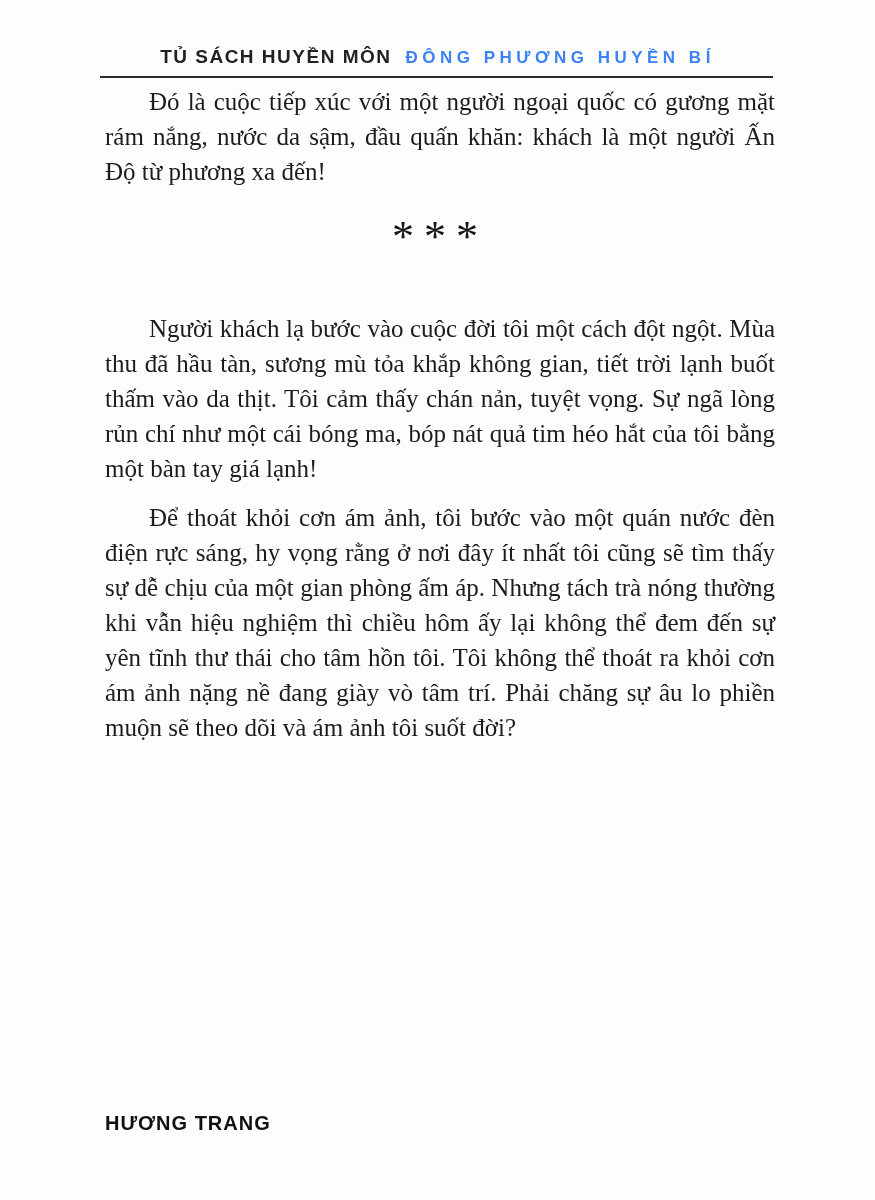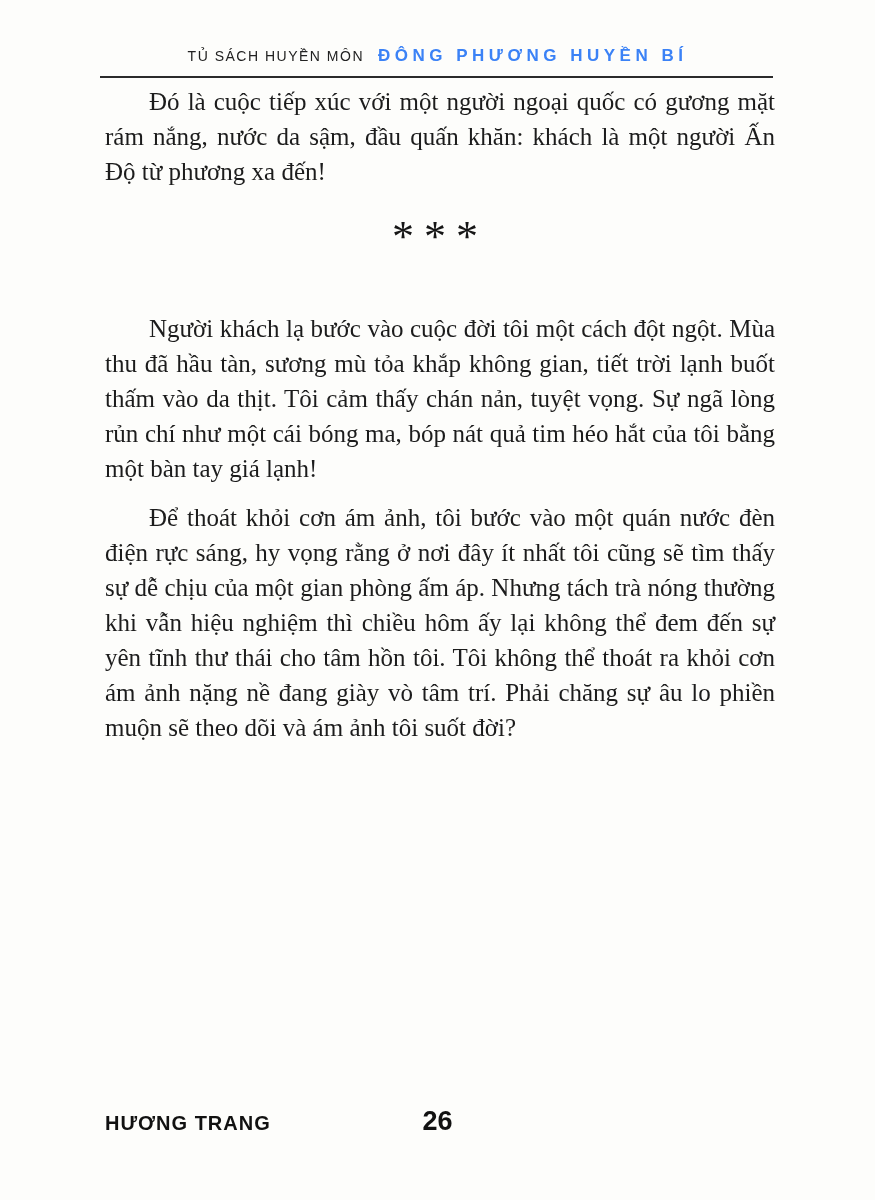--- a/index.html
+++ b/index.html
@@ -20,22 +20,22 @@
   .page-header {
     position: absolute;
     top: 46px;
     left: 0;
     right: 0;
     text-align: center;
     font-family: "Liberation Sans", sans-serif;
     white-space: nowrap;
   }
   .series-title {
-    font-size: 14px;
-    font-weight: 400;
+    font-size: 19px;
+    font-weight: 700;
     letter-spacing: 1.5px;
     color: #222;
     margin-right: 14px;
   }
   .book-title {
     font-size: 17px;
     font-weight: 800;
     letter-spacing: 4.5px;
     color: #3b82f6;
   }
@@ -117,16 +117,15 @@
 
     <p class="para">Người khách lạ bước vào cuộc đời tôi một cách đột ngột. Mùa thu đã hầu tàn, sương mù tỏa khắp không gian, tiết trời lạnh buốt thấm vào da thịt. Tôi cảm thấy chán nản, tuyệt vọng. Sự ngã lòng rủn chí như một cái bóng ma, bóp nát quả tim héo hắt của tôi bằng một bàn tay giá lạnh!</p>
 
     <p class="para">Để thoát khỏi cơn ám ảnh, tôi bước vào một quán nước đèn điện rực sáng, hy vọng rằng ở nơi đây ít nhất tôi cũng sẽ tìm thấy sự dễ chịu của một gian phòng ấm áp. Nhưng tách trà nóng thường khi vẫn hiệu nghiệm thì chiều hôm ấy lại không thể đem đến sự yên tĩnh thư thái cho tâm hồn tôi. Tôi không thể thoát ra khỏi cơn ám ảnh nặng nề đang giày vò tâm trí. Phải chăng sự âu lo phiền muộn sẽ theo dõi và ám ảnh tôi suốt đời?</p>
 
 
   </div>
 
   <div class="page-footer">
     <span class="publisher-name">HƯƠNG TRANG</span>
-    <span class="page-number">26</span>
   </div>
 
 </div>
 
 </body></html>

